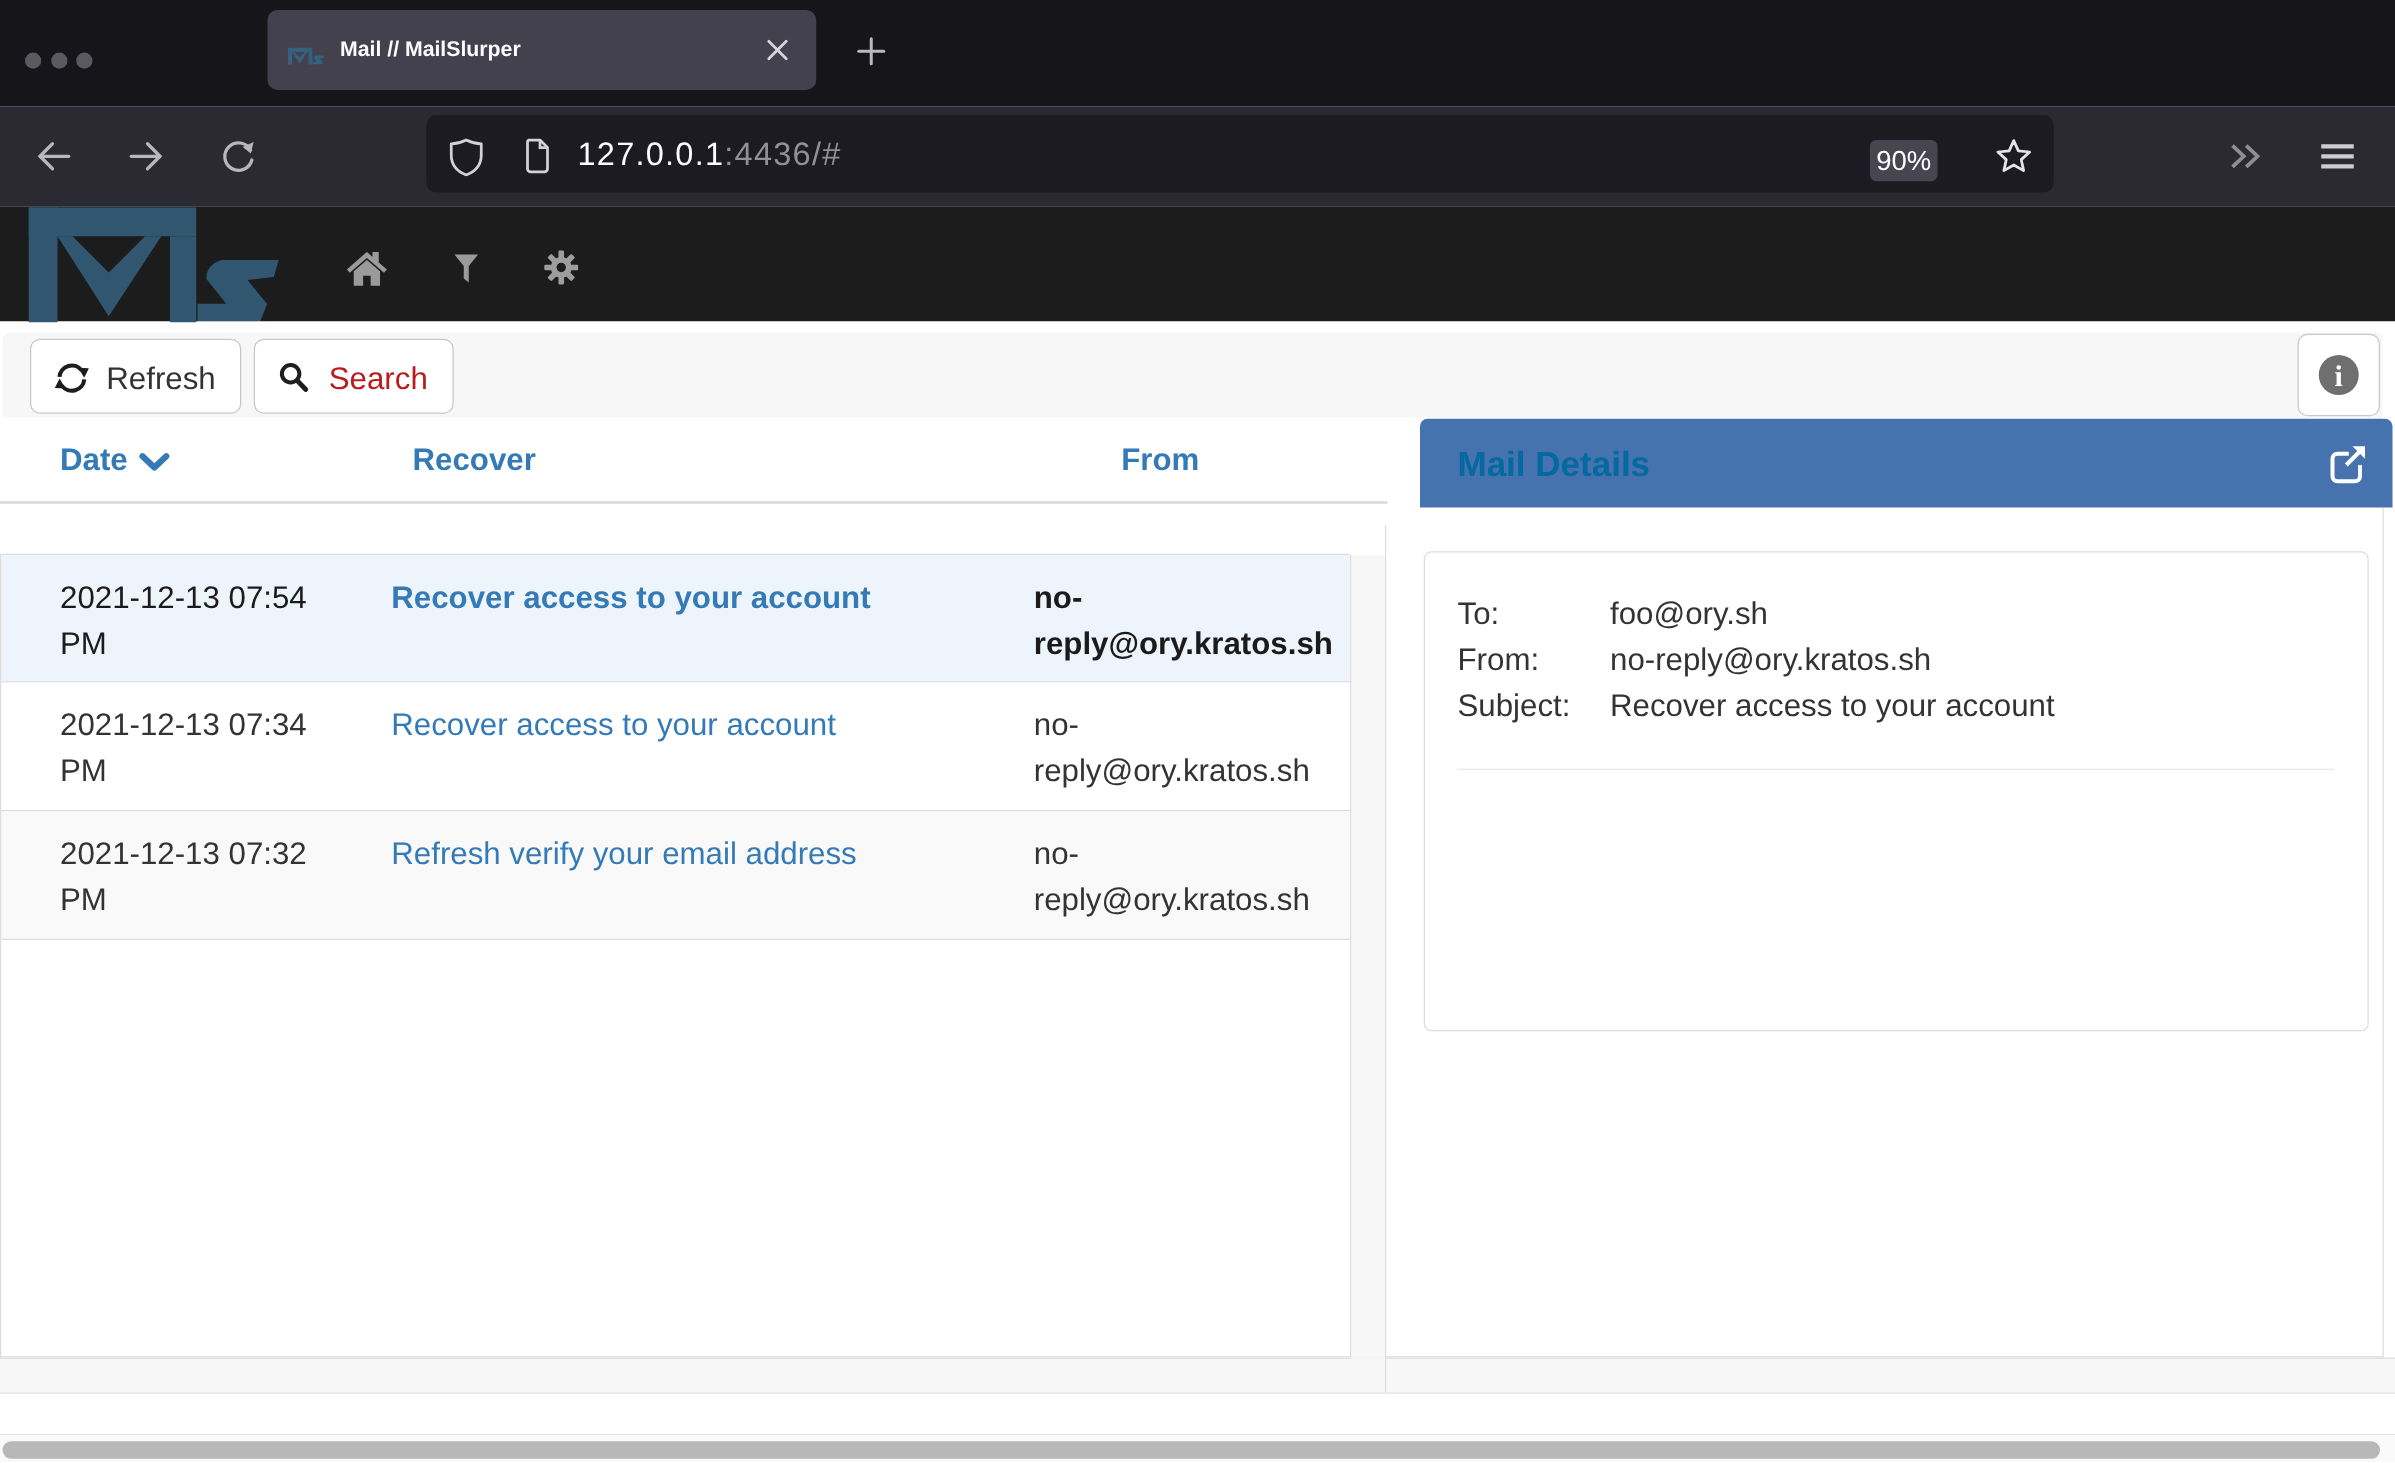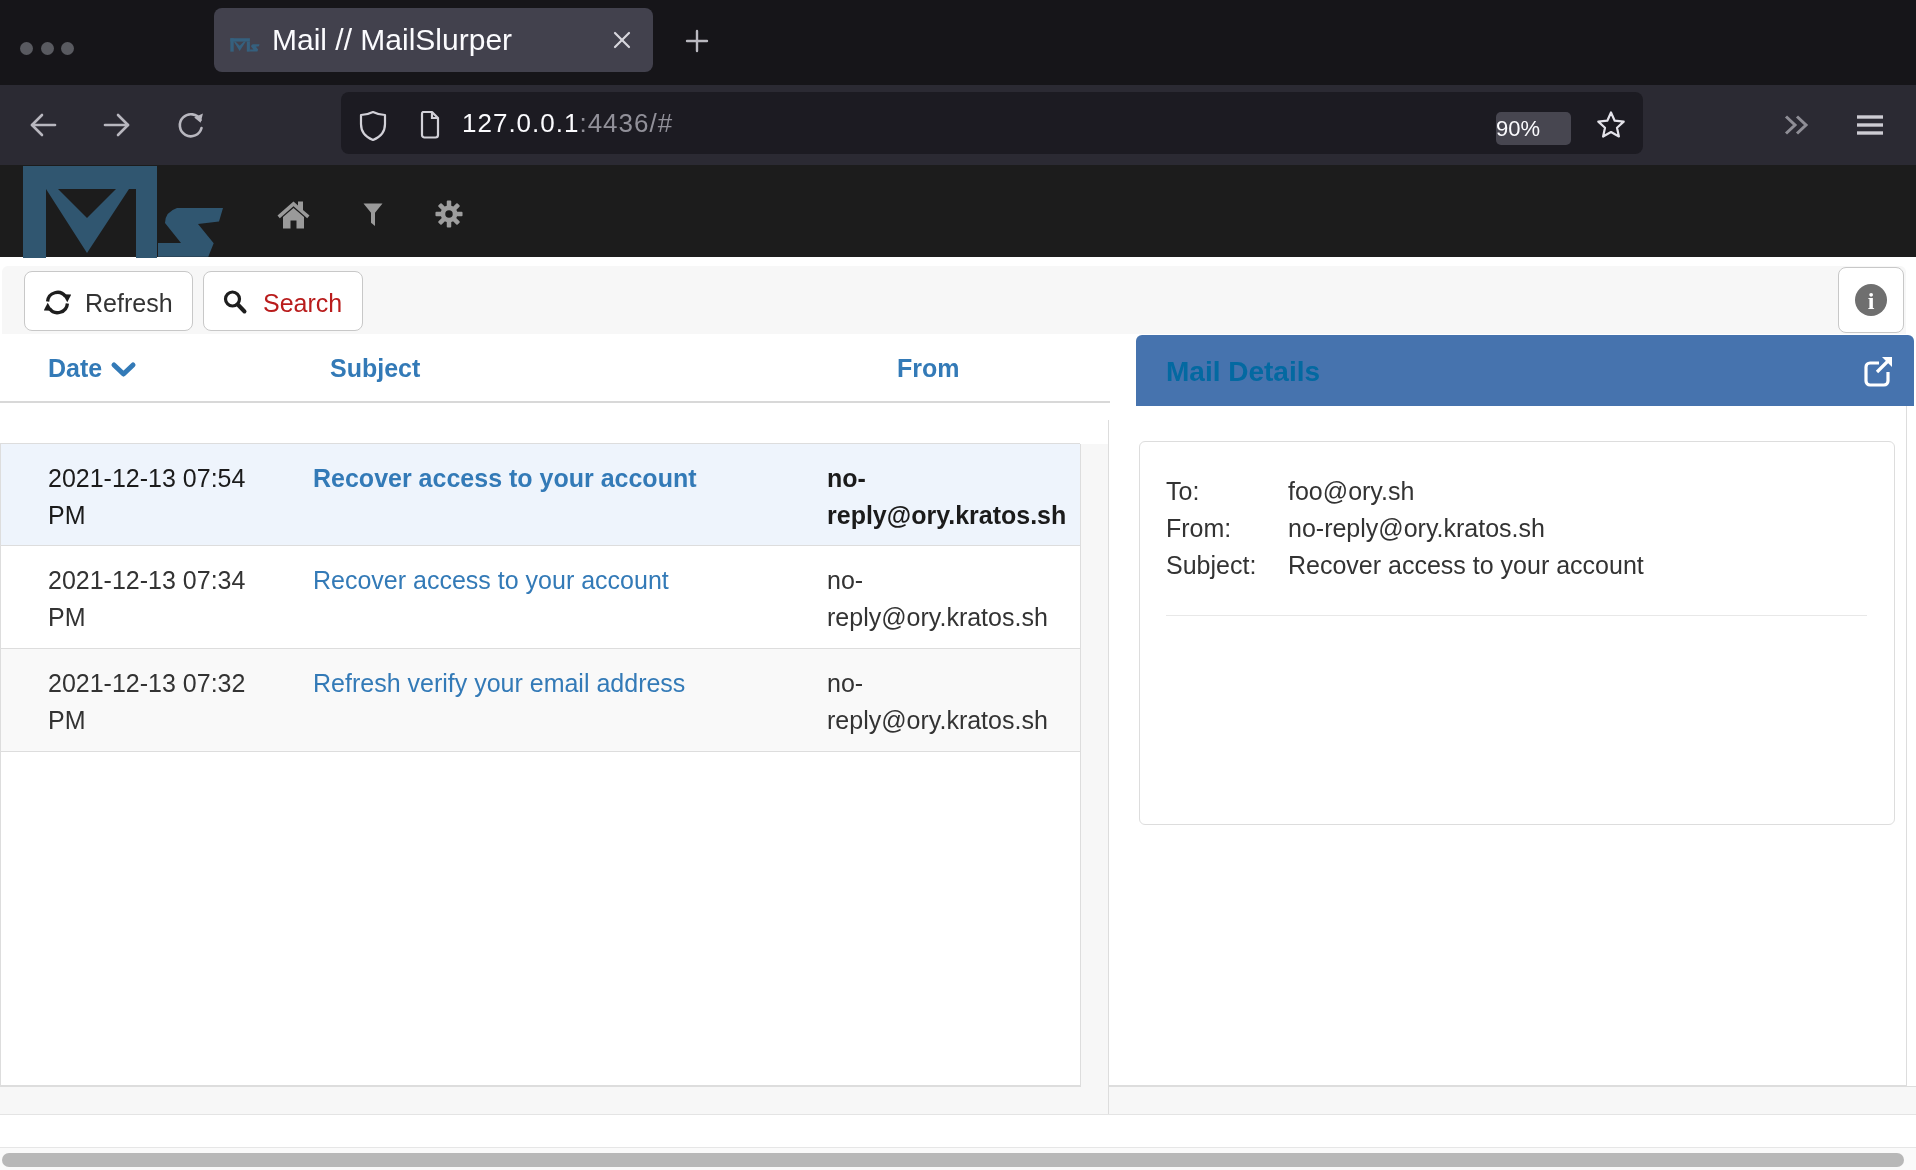--- a/index.html
+++ b/index.html
@@ -21,21 +21,21 @@
   <div class="abs" style="left:214px;top:8px;width:439px;height:64px;background:#42414d;border-radius:8px;"></div>
   <svg class="abs" style="left:227px;top:30px;" width="35" height="29" viewBox="0 0 240 98">
     <g fill="#35607e">
       <rect x="23" y="6" width="23" height="92"></rect>
       <rect x="23" y="6" width="134" height="23"></rect>
       <rect x="136" y="29" width="21" height="69"></rect>
       <polygon points="46,29 58,29 87,58 116,29 129,29 87,93"></polygon>
       <path d="M 177,48 L 223,48 L 219,61.5 L 198,64 L 213.7,83.2 L 208.3,96.7 L 158,96.7 L 158,83 L 181,83 L 165,63 Q 165,52 177,48 Z"></path>
     </g>
   </svg>
-  <div class="abs" style="left:272px;top:8px;height:71px;line-height:64px;font-size:30px;color:#fbfbfe;">Mail // MailSlurper</div>
+  <div class="abs" style="left:272px;top:8px;height:71px;line-height:64px;font-size:17px;color:#fbfbfe;font-weight:bold;">Mail // MailSlurper</div>
   <svg class="abs" style="left:609px;top:27px;" width="26" height="26" viewBox="0 0 26 26">
     <g stroke="#d7d6dd" stroke-width="2.2" stroke-linecap="round">
       <line x1="6" y1="6" x2="20" y2="20"></line>
         <line x1="20" y1="6" x2="6" y2="20"></line>
     </g>
   </svg>
   <svg class="abs" style="left:684px;top:28px;" width="26" height="26" viewBox="0 0 26 26">
     <g stroke="#bab9c0" stroke-width="2.4" stroke-linecap="round">
       <line x1="13" y1="3" x2="13" y2="23"></line>
         <line x1="3" y1="13" x2="23" y2="13"></line>
@@ -62,21 +62,21 @@
 
   <div class="abs" style="left:341px;top:92px;width:1302px;height:62px;background:#1c1b22;border-radius:8px;"></div>
   <svg class="abs" style="left:358px;top:109px;" width="30" height="32" viewBox="0 0 30 32">
     <path d="M15 3 C19 5 24 6 27 6 V15 C27 23.5 21.5 28.5 15 31 C8.5 28.5 3 23.5 3 15 V6 C6 6 11 5 15 3 Z" stroke="#d2d1d8" stroke-width="2.2" fill="none" stroke-linejoin="round"></path>
   </svg>
   <svg class="abs" style="left:416px;top:110px;" width="28" height="30" viewBox="0 0 28 30">
     <path d="M7 2 H16 L22 8 V25 a2.5 2.5 0 0 1 -2.5 2.5 h-11 A2.5 2.5 0 0 1 6 25 V4 a2 2 0 0 1 1-2 Z" stroke="#d2d1d8" stroke-width="2.2" fill="none" stroke-linejoin="round"></path>
     <path d="M16 2 v6 h6" stroke="#d2d1d8" stroke-width="2.2" fill="none"></path>
   </svg>
   <div class="abs" style="left:462px;top:92px;height:62px;line-height:62px;font-size:26px;letter-spacing:1px;color:#fbfbfe;">127.0.0.1<span style="color:#919099;">:4436/#</span></div>
-  <div class="abs" style="left:1496px;top:112px;width:75px;height:33px;background:#474650;border-radius:5px;color:#fbfbfe;font-size:22px;text-align:left;line-height:33px;">90%</div>
+  <div class="abs" style="left:1496px;top:112px;width:54px;height:33px;background:#474650;border-radius:5px;color:#fbfbfe;font-size:22px;text-align:center;line-height:33px;">90%</div>
   <svg class="abs" style="left:1594px;top:108px;" width="34" height="34" viewBox="0 0 34 34">
     <path d="M17 4.5 L20.7 12.7 29.7 13.6 23 19.7 24.9 28.5 17 24 9.1 28.5 11 19.7 4.3 13.6 13.3 12.7 Z" stroke="#e4e3ea" stroke-width="2.2" fill="none" stroke-linejoin="round"></path>
   </svg>
   <svg class="abs" style="left:1782px;top:113px;" width="32" height="24" viewBox="0 0 32 24">
     <g stroke="#8f8e96" stroke-width="3" fill="none" stroke-linejoin="miter">
       <polyline points="4,3.5 13,12 4,20.5"></polyline>
         <polyline points="15,3.5 24,12 15,20.5"></polyline>
     </g>
   </svg>
   <svg class="abs" style="left:1855px;top:113px;" width="30" height="24" viewBox="0 0 30 24">
@@ -145,21 +145,21 @@
   <div class="abs" style="left:1838px;top:267px;width:66px;height:66px;background:#fff;border:1px solid #c8c8c8;border-radius:8px;"></div>
   <svg class="abs" style="left:1854px;top:283px;" width="34" height="34" viewBox="0 0 34 34">
     <circle cx="17" cy="17" r="16" fill="#6f6f6f"></circle>
     <text x="17" y="25.5" font-family="Liberation Serif, serif" font-weight="bold" font-size="24" fill="#fff" text-anchor="middle">i</text>
   </svg>
 
   <div class="abs" style="left:48px;top:350px;font-size:25px;font-weight:bold;color:#337ab7;line-height:37px;">Date</div>
   <svg class="abs" style="left:110px;top:361px;" width="27" height="18" viewBox="0 0 27 18">
     <polyline points="4,4 13.5,13 23,4" stroke="#337ab7" stroke-width="5" fill="none" stroke-linecap="round" stroke-linejoin="round"></polyline>
   </svg>
-  <div class="abs" style="left:330px;top:350px;font-size:25px;font-weight:bold;color:#337ab7;line-height:37px;">Subject</div>
+  <div class="abs" style="left:330px;top:350px;font-size:25px;font-weight:bold;color:#337ab7;line-height:37px;">Recover</div>
   <div class="abs" style="left:897px;top:350px;font-size:25px;font-weight:bold;color:#337ab7;line-height:37px;">From</div>
   <div class="abs" style="left:0;top:401px;width:1110px;height:2px;background:#d8d8d8;"></div>
 
   <div class="abs" style="left:1px;top:443px;width:1079px;height:103px;background:#eef4fc;border-top:1px solid #ddd;border-bottom:1px solid #ddd;"></div>
   <div class="abs" style="left:1px;top:546px;width:1079px;height:103px;background:#fff;border-bottom:1px solid #ddd;"></div>
   <div class="abs" style="left:1px;top:649px;width:1079px;height:103px;background:#f9f9f9;border-bottom:1px solid #ddd;"></div>
   <div class="abs" style="left:0;top:443px;width:1px;height:643px;background:#ddd;"></div>
 
   <div class="abs" style="left:48px;top:460px;font-size:25px;font-weight:normal;color:#1b1b1b;line-height:37px;">2021-12-13 07:54<br>PM</div>
   <div class="abs" style="left:313px;top:460px;font-size:25px;font-weight:bold;color:#337ab7;line-height:37px;">Recover access to your account</div>

